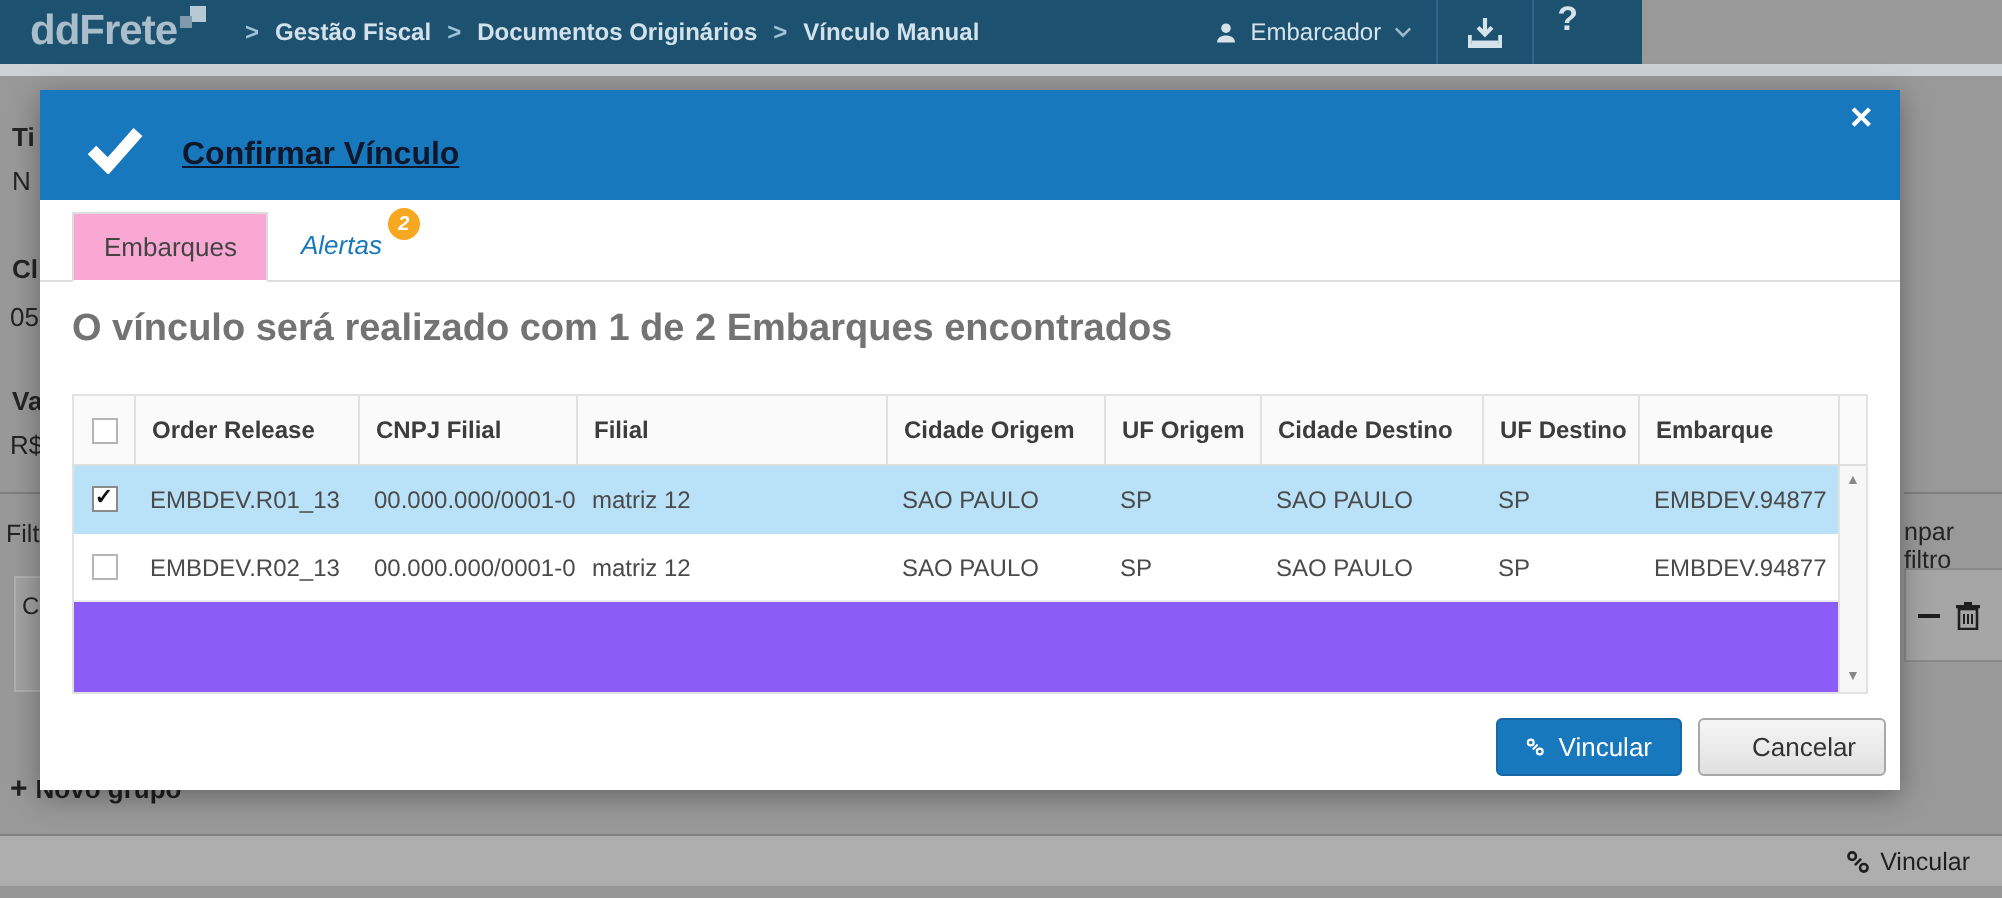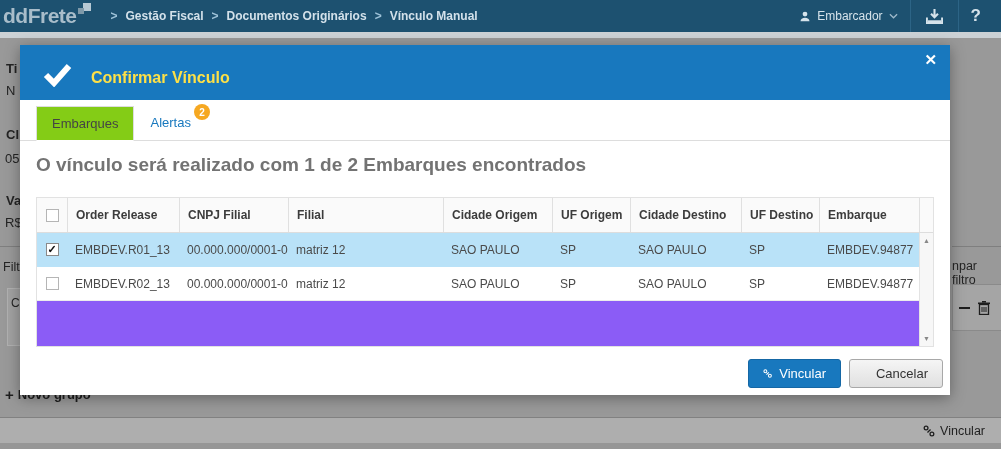--- a/index.html
+++ b/index.html
@@ -1,30 +1,30 @@
 <!DOCTYPE html>
 <html><head>
 <meta charset="utf-8">
 <style>
   * { margin:0; padding:0; box-sizing:border-box; }
   html,body { width:1001px; height:449px; overflow:hidden; }
   body { font-family:"Liberation Sans", sans-serif; background:#999; position:relative; }
 
   
-  .topbar { position:absolute; left:0; top:0; width:1001px; height:32px;
-            background:#1d5170; display:flex; align-items:center; padding:0 8px; z-index:5; }
+  .topbar { position:absolute; left:0; top:0; width:821px; height:32px;
+            background:#1d5170; display:flex; align-items:center; padding:0 20px; z-index:5; }
   .logo { display:flex; align-items:flex-start; margin-left:-5px; color:#a9bdca;
           font-size:21px; font-weight:bold; letter-spacing:-0.5px; line-height:26px; }
   .logo-squares { position:relative; width:13px; height:14px; margin-left:1px; }
   .logo-squares .sq1 { position:absolute; right:0; top:0; width:8px; height:8px; background:#b7c9d4; }
   .logo-squares .sq2 { position:absolute; left:0; top:5px; width:6px; height:6px; background:#7e99a9; }
   .breadcrumb { display:flex; align-items:center; margin-left:12px; font-size:12px;
                 font-weight:bold; color:#d3e1ea; }
   .crumb-sep { color:#9fc3d9; font-weight:bold; margin:0 8px; font-size:12px; }
-  .topbar-right { margin-left:auto; display:flex; align-items:center; height:32px; }
+  .topbar-right { margin-left:auto; display:flex; height:32px; }
   .userbox { display:flex; align-items:center; color:#d6e3eb; font-size:12px; gap:6px;
              padding:0 12px; cursor:pointer; }
   .tb-sep { width:1px; height:32px; background:#2c6486; }
   .tb-icon { padding:0 14px; display:flex; align-items:center; cursor:pointer; }
   .help { color:#d6e3eb; font-weight:bold; font-size:17px; padding:0 12px 0 12px; cursor:pointer; }
 
   .top-strip { position:absolute; left:0; top:32px; width:1001px; height:6px; background:#ccd2d6; z-index:4; }
 
   
   .bg-frag { position:absolute; color:#242424; font-size:13px; z-index:1; }
@@ -44,32 +44,32 @@
   .bg-footer { position:absolute; left:0; top:418px; width:1001px; height:25px; background:#aeaeae; z-index:1;
                display:flex; align-items:center; justify-content:flex-end; padding-right:16px; }
   .bg-footer-link { display:flex; align-items:center; gap:5px; color:#1f1f1f; font-size:12.5px; }
   .bg-bottom-strip { position:absolute; left:0; top:443px; width:1001px; height:6px; background:#969696; z-index:1; }
 
   
   .modal { position:absolute; left:20px; top:45px; width:930px; height:350px; background:#fff;
            z-index:10; box-shadow:0 3px 14px rgba(0,0,0,0.35); }
   .modal-header { position:relative; height:55px; background:#1878be; display:flex;
                   align-items:center; padding-left:22px; }
-  .modal-title { color:#fde047; font-size:16px; font-weight:bold; margin-left:18px; margin-top:10px; }
+  .modal-title { color:#0f172a; font-size:16px; font-weight:bold; margin-left:18px; margin-top:10px;text-decoration:underline; }
   .modal-close { position:absolute; top:7px; right:13px; color:#fff; font-size:15px;
                  font-weight:bold; cursor:pointer; line-height:15px; }
   .check-wrap { margin-top:8px; }
 
   
   .tabs { height:41px; border-bottom:1px solid #ddd; display:flex; align-items:flex-end;
           padding-left:16px; }
   .tab { font-size:13px; padding:9px 15px; cursor:pointer; position:relative; }
-  .tab.active { background:#84cc16; border:1px solid #ddd; border-bottom:1px solid #fff;
+  .tab.active { background:#f9a8d4; border:1px solid #ddd; border-bottom:1px solid #fff;
                 margin-bottom:-1px; color:#444; }
-  .tab.inactive { color:#1878be; border:1px solid transparent; }
+  .tab.inactive { color:#1878be; border:1px solid transparent;font-style:italic; }
   .tab-badge { position:absolute; top:-2px; right:-4px; min-width:16px; height:16px; border-radius:8px;
                background:#f6a821; color:#fff; font-size:10px; font-weight:bold;
                display:flex; align-items:center; justify-content:center; padding:0 4px; }
 
   .modal-message { margin:13px 16px 0 16px; font-size:19px; font-weight:bold; color:#737373; }
 
   
   .tbl { position:absolute; left:16px; top:152px; width:898px; height:150px;
          border:1px solid #e2e2e2; background:#8b5cf6; }
   .tbl-header { display:grid; grid-template-columns:30px 112px 109px 155px 109px 78px 111px 78px 1fr 14px;

